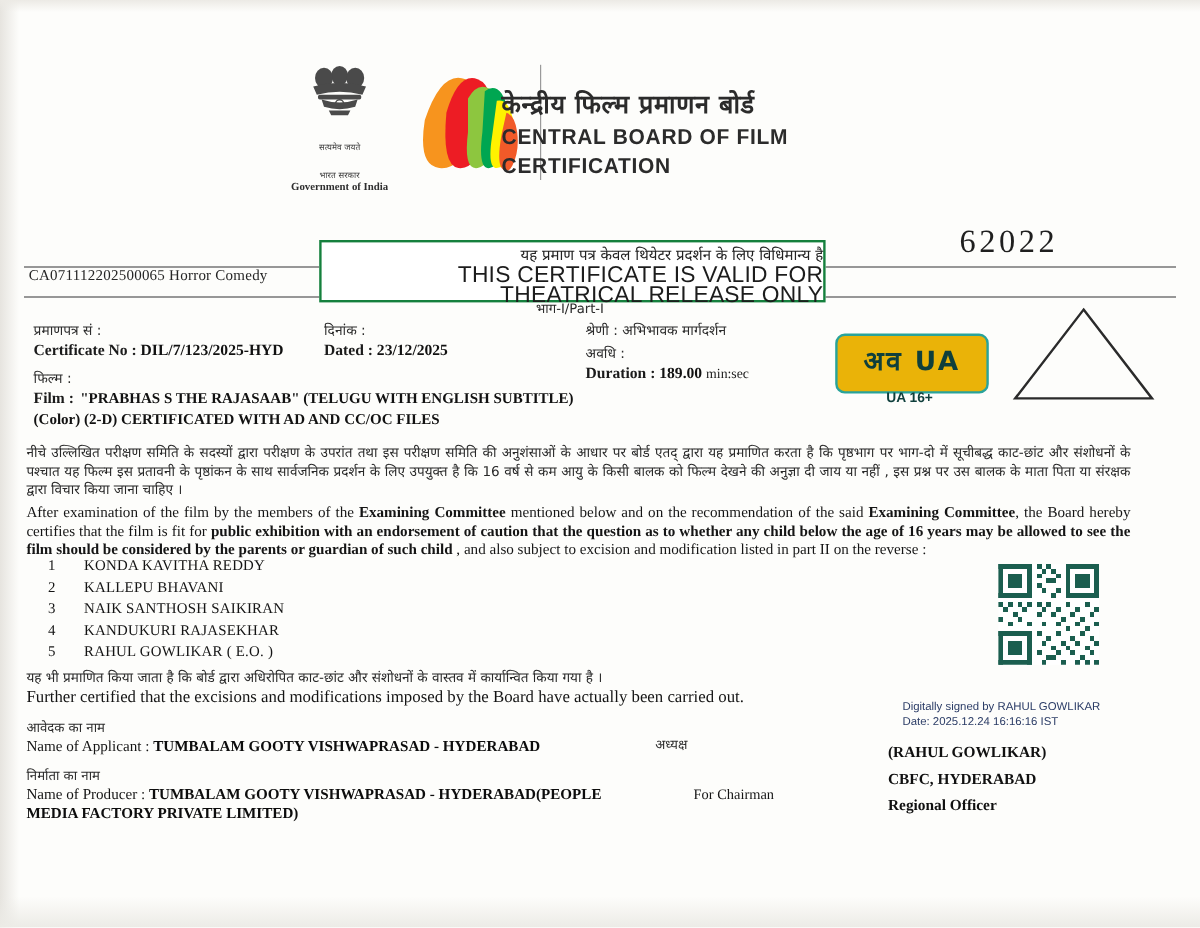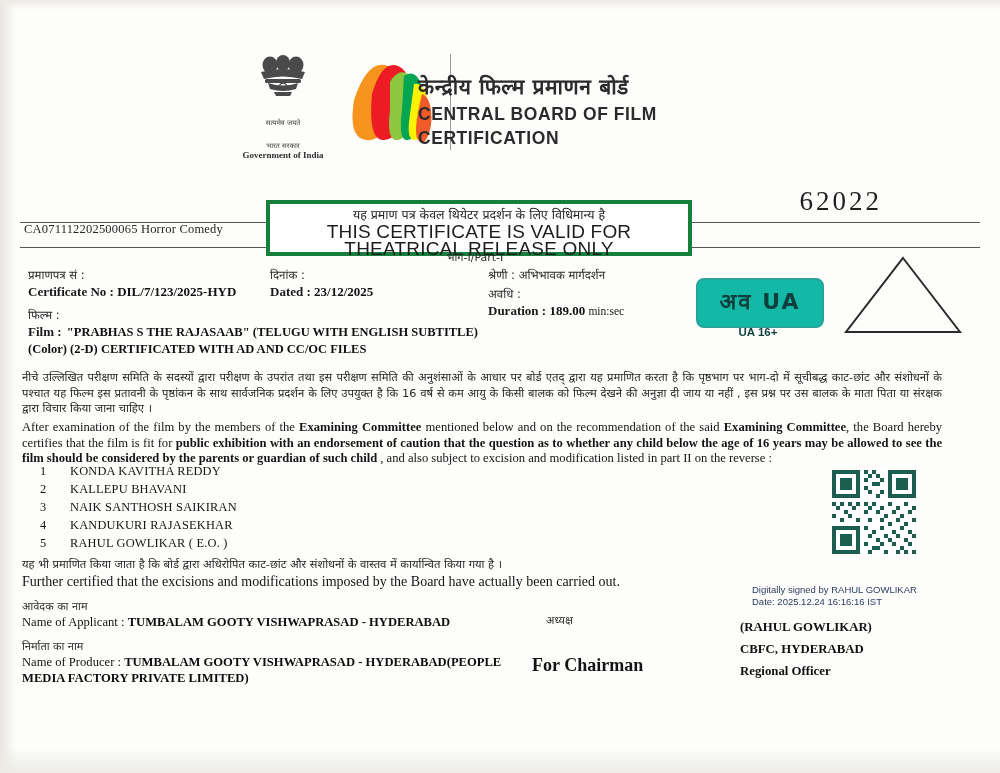--- a/index.html
+++ b/index.html
@@ -100,22 +100,22 @@
     font-size: 27px;
     letter-spacing: 3px;
     color: #1f1f1f;
   }
 
   
   .valid-box {
     position: absolute;
     left: 266px; top: 200px;
     width: 418px; height: 48px;
-    border: 4px solid #15803d;
-    text-align: center;
+    border: 2px solid #15803d;
+    text-align: right;
     background: #fff;
   }
   .valid-hi {
     font-family: "DejaVu Sans", sans-serif;
     font-size: 12.5px;
     color: #222;
     margin-top: 3px;
     line-height: 16px;
   }
   .valid-en {
@@ -196,21 +196,21 @@
     margin-left: 2px;
   }
 
   
   .ua-badge {
     position: absolute;
     left: 696px; top: 278px;
     width: 124px; height: 46px;
     border: 2px solid #29a39a;
     border-radius: 8px;
-    background: #14b8a6;
+    background: #eab308;
     text-align: center;
   }
   .ua-badge-inner {
     font-family: "DejaVu Sans", sans-serif;
     font-size: 22px;
     font-weight: bold;
     color: #0f3f3c;
     line-height: 44px;
     letter-spacing: 2px;
   }
@@ -327,23 +327,23 @@
     font-size: 12.6px;
     font-weight: bold;
     color: #0d0d0d;
   }
   .chairman-hi {
     position: absolute; left: 546px; top: 612px;
     font-family: "DejaVu Sans", sans-serif;
     font-size: 11px; color: #2c2c2c;
   }
   .chairman-en {
-    position: absolute; left: 532px; top: 655px;
-    font-family: "Liberation Serif", serif;
-    font-size: 18px; color: #141414; font-weight: bold;
+    position: absolute; left: 578px; top: 655px;
+    font-family: "Liberation Serif", serif;
+    font-size: 12px; color: #141414;
   }
   .signblock {
     position: absolute; left: 740px; top: 616px;
     width: 250px; text-align: left;
     font-family: "Liberation Serif", serif;
     font-size: 12.8px;
     font-weight: bold;
     color: #101010;
     line-height: 22px;
   }

